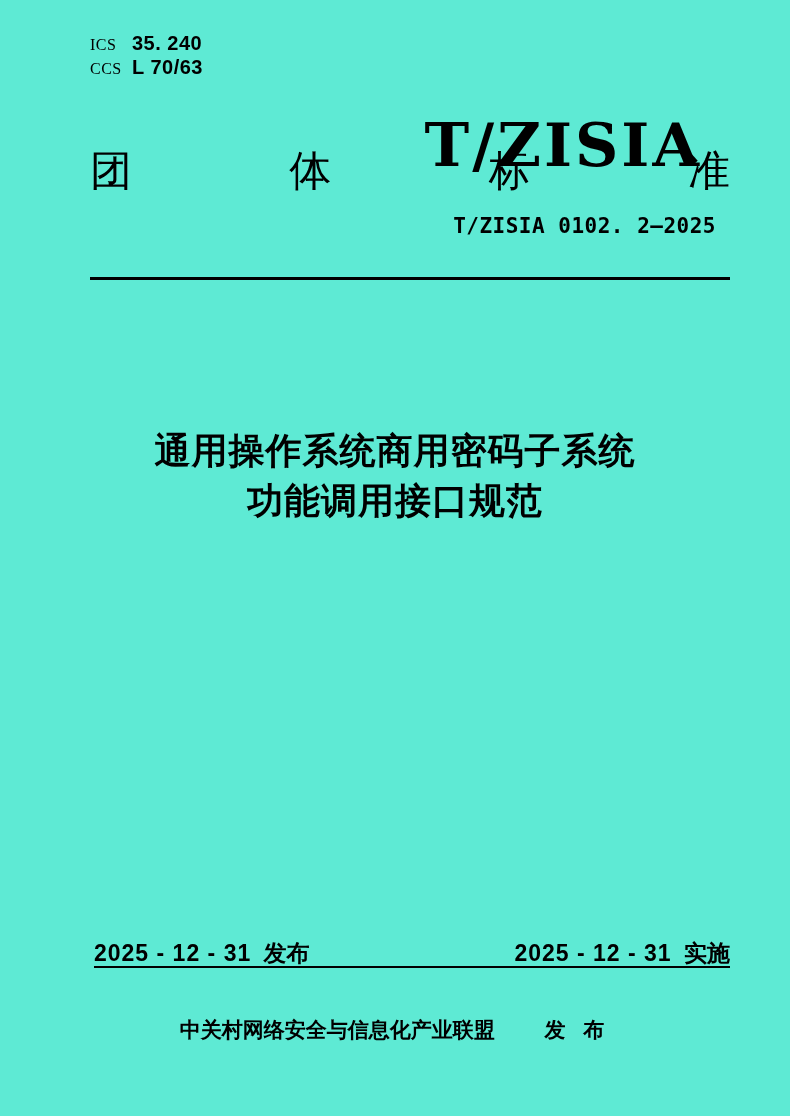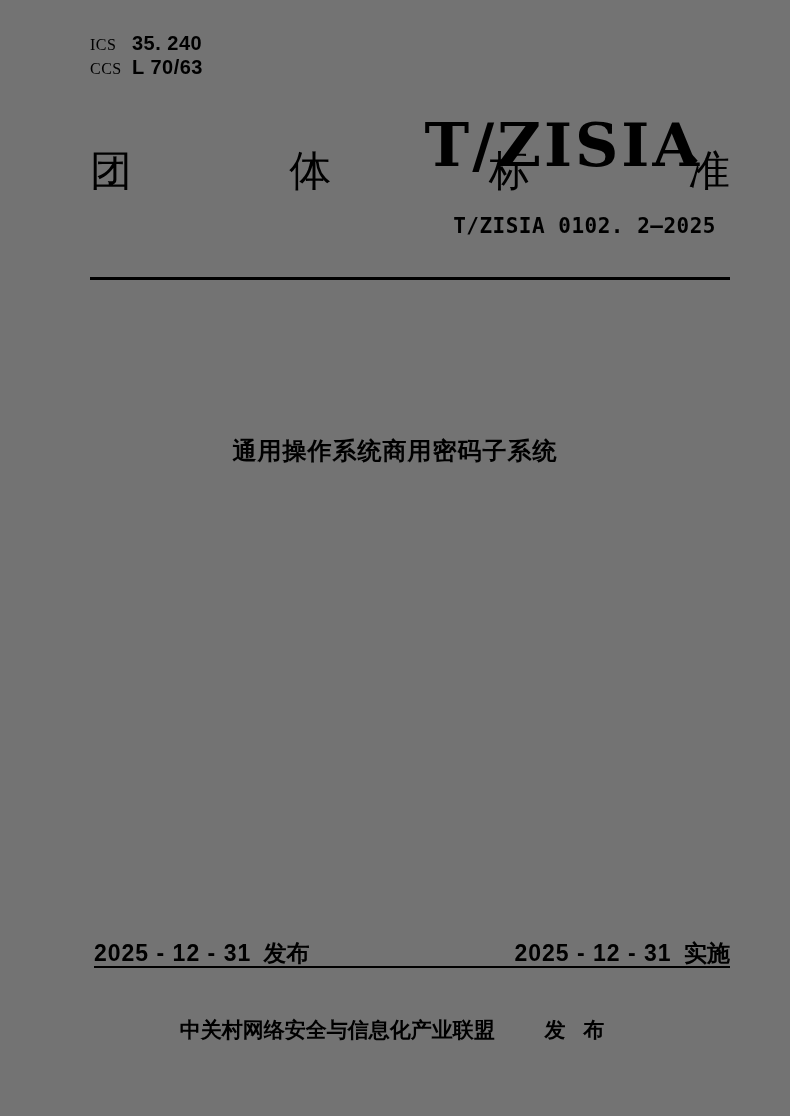--- a/index.html
+++ b/index.html
@@ -3,21 +3,21 @@
 <meta charset="utf-8">
 <style>
   * { margin: 0; padding: 0; box-sizing: border-box; }
   html, body { background: #ffffff; }
   body { font-family: "Liberation Sans", sans-serif; color: #000; }
   .page {
     position: relative;
     width: 790px;
     height: 1116px;
     margin: 0 auto;
-    background: #737373;
+    background: #5eead4;
     overflow: hidden;
   }
 
   
   .codes { position: absolute; left: 90px; top: 32px; }
   .code-row { display: flex; align-items: baseline; height: 24px; }
   .code-label {
     font-family: "Liberation Serif", serif;
     font-size: 16px;
     width: 42px;
@@ -80,21 +80,21 @@
   }
 
   
   .title {
     position: absolute;
     top: 426px;
     left: 0;
     right: 0;
     text-align: center;
     font-weight: bold;
-    font-size: 24px;
+    font-size: 36px;
     line-height: 50px;
     letter-spacing: 1px;
   }
 
   
   .etitle {
     position: absolute;
     top: 592px;
     left: 70px;
     right: 70px;
@@ -165,20 +165,21 @@
     <span>标</span>
     <span>准</span>
   </div>
 
   <div class="std-number">T/ZISIA 0102. 2—2025</div>
 
   <div class="rule-top"></div>
 
   <div class="title">
     <div>通用操作系统商用密码子系统</div>
+    <div>功能调用接口规范</div>
   </div>
 
 
   <div class="dates">
     <div>
       <span class="date-num">2025 - 12 - 31</span>
       <span class="date-label">发布</span>
     </div>
     <div>
       <span class="date-num">2025 - 12 - 31</span>

